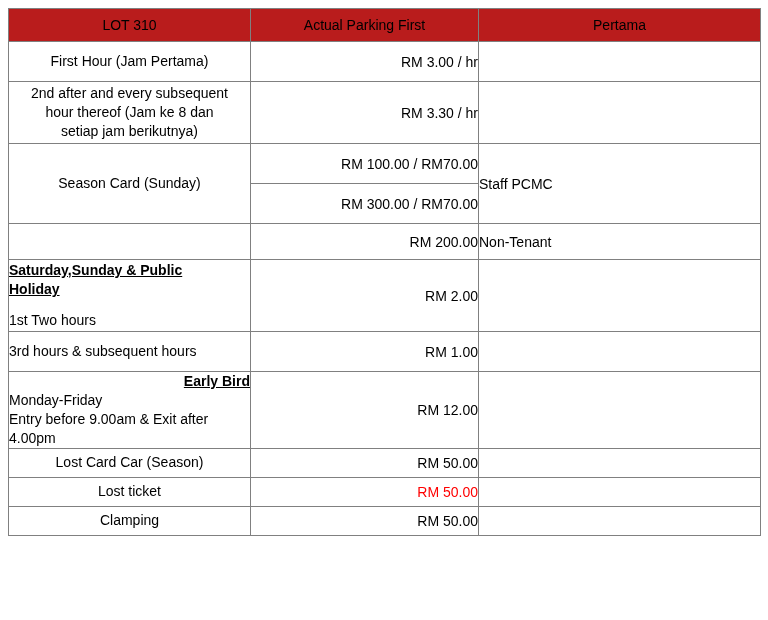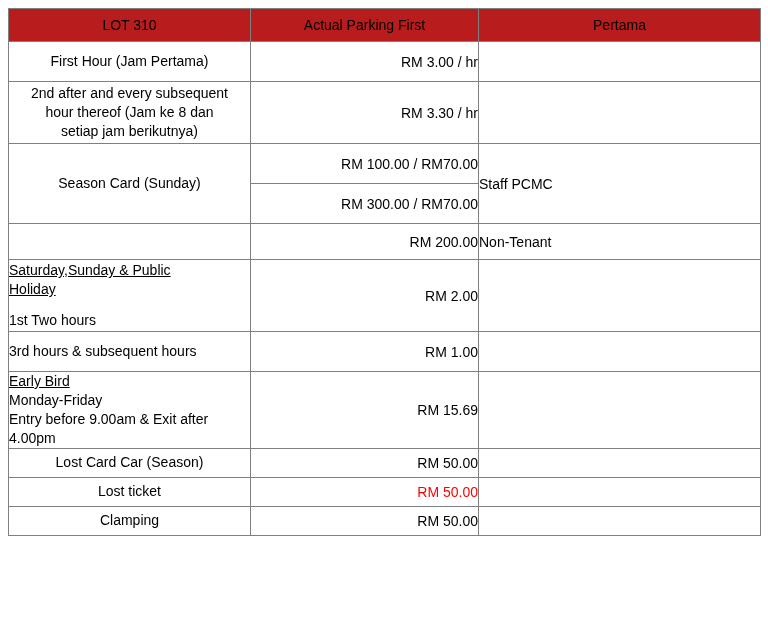--- a/index.html
+++ b/index.html
@@ -56,24 +56,25 @@
   }
   .remark-cell {
     font-size: 16px;
     text-align: left;
   }
   .red {
     color: #ff0000;
   }
   .underline {
     text-decoration: underline;
+    font-weight: bold;
   }
   .blockline { display: block; }
   .spacer-line { display: block; height: 12px; }
-  .indent-center { display: block; text-align: left; }
+  .indent-center { display: block; text-align: right; }
 
   .row-h-48 { height: 40px; }
   .row-h-62 { height: 62px; }
   .row-h-40 { height: 40px; }
   .row-h-36 { height: 36px; }
   .row-h-72 { height: 72px; }
   .row-h-29 { height: 29px; }
 </style>
 </head>
 <body>
@@ -140,21 +141,21 @@
       <td class="cell-pad remark-cell"></td>
     </tr>
 
     <tr class="row-h-72">
       <td class="cell-pad desc-cell left">
         <span class="indent-center underline">Early Bird</span>
         <span class="blockline">Monday-Friday</span>
         <span class="blockline">Entry before 9.00am &amp; Exit after</span>
         <span class="blockline">4.00pm</span>
       </td>
-      <td class="cell-pad rate-cell">RM 15.69</td>
+      <td class="cell-pad rate-cell">RM 12.00</td>
       <td class="cell-pad remark-cell"></td>
     </tr>
 
     <tr class="row-h-29">
       <td class="cell-pad desc-cell center">Lost Card Car (Season)</td>
       <td class="cell-pad rate-cell">RM 50.00</td>
       <td class="cell-pad remark-cell"></td>
     </tr>
 
     <tr class="row-h-29">

